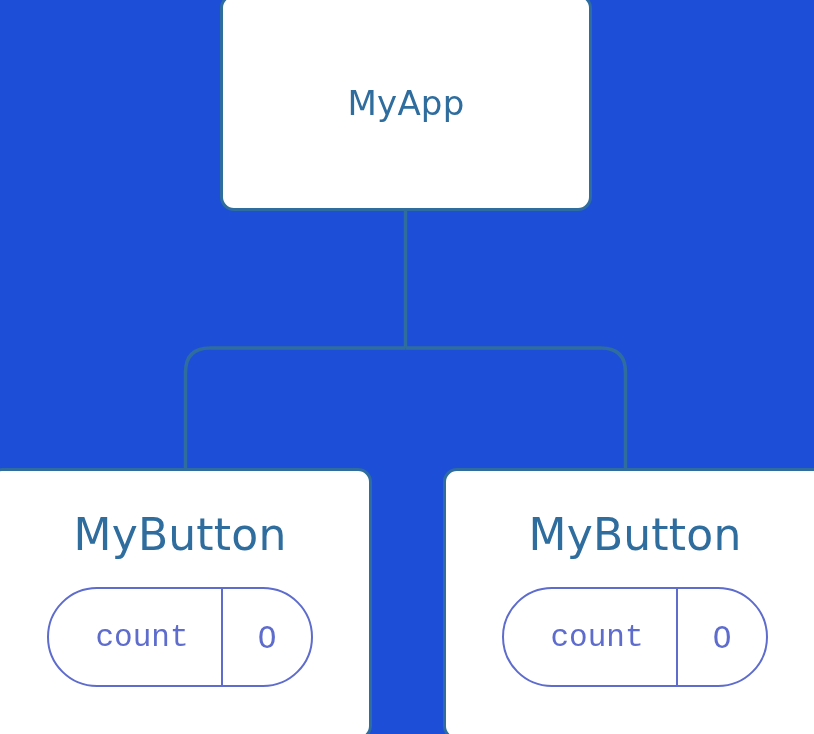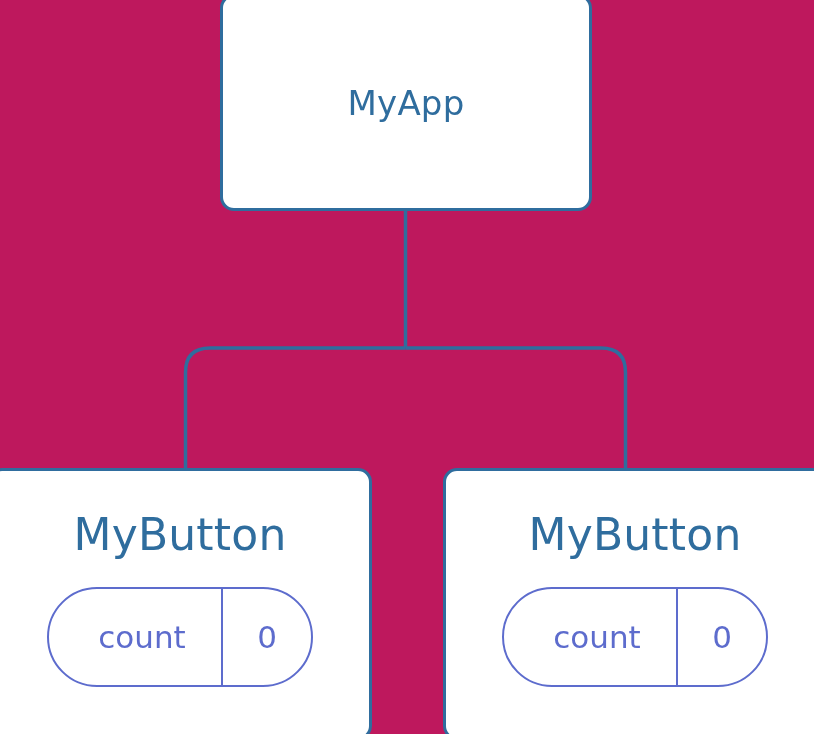--- a/index.html
+++ b/index.html
@@ -11,21 +11,21 @@
     width: 814px;
     height: 734px;
     overflow: hidden;
     font-family: "DejaVu Sans", "Liberation Sans", sans-serif;
   }
 
   #diagram {
     position: relative;
     width: 814px;
     height: 734px;
-    background: #be185d;
+    background: #1d4ed8;
     overflow: hidden;
   }
 
   
   #connectors {
     position: absolute;
     left: 0;
     top: 0;
     width: 814px;
     height: 734px;
@@ -108,20 +108,21 @@
     font-size: 31px;
     line-height: 1;
     white-space: nowrap;
     user-select: none;
   }
 
   .pill-key {
     width: 172px;
     padding-left: 14px;
     box-sizing: border-box;
+    font-family: Liberation Mono, monospace;
   }
 
   .pill-value {
     width: 90px;
     border-left: 2.5px solid #5d6ccd;
     box-sizing: border-box;
   }
 </style>
 </head>
 <body>

